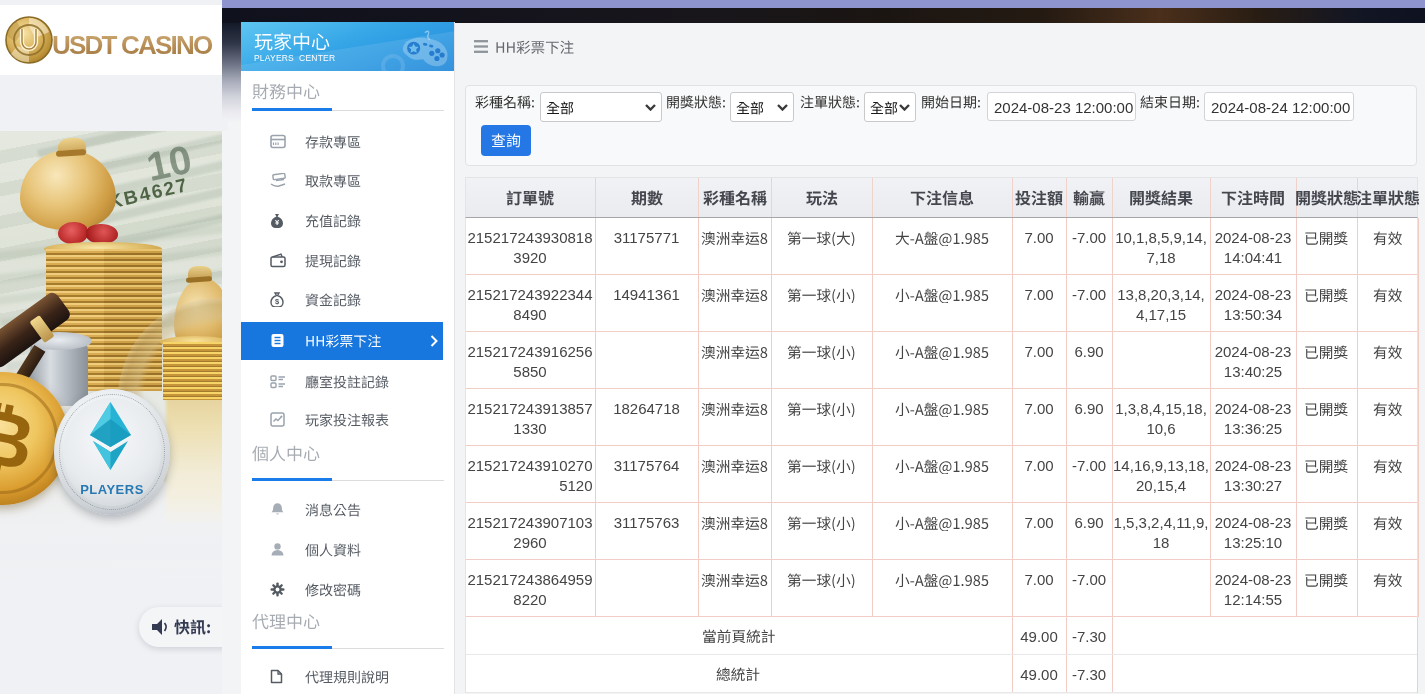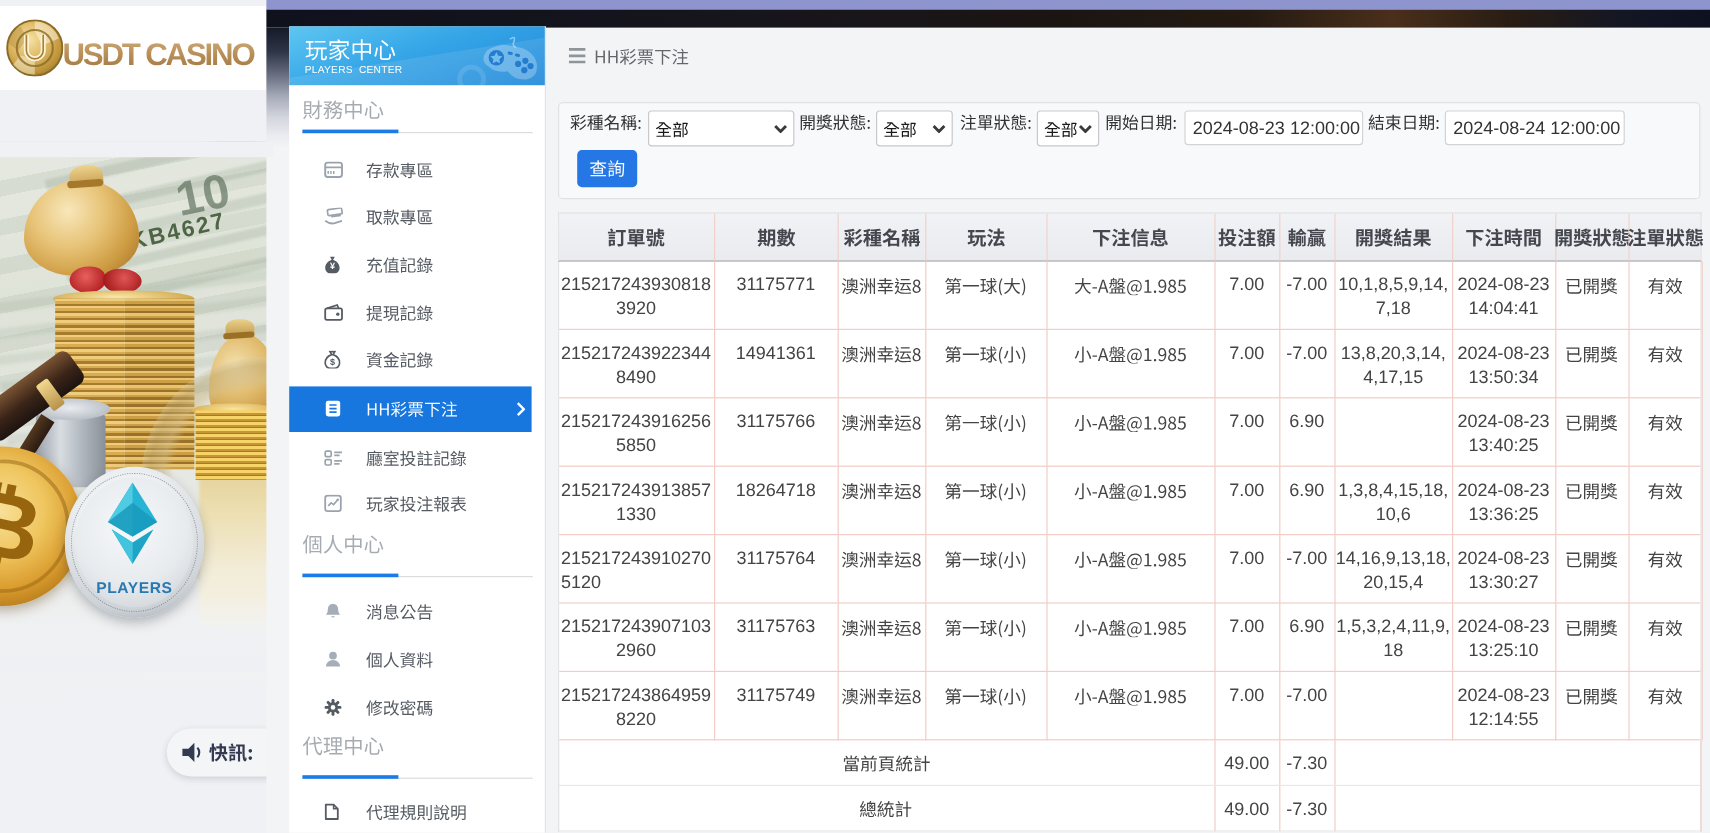--- a/index.html
+++ b/index.html
@@ -801,23 +801,20 @@
       <div class="ab" style="left:601px;top:309px;width:1px;height:57px;background:#f2cdc5"></div>
       <div class="ab" style="left:647px;top:309px;width:1px;height:57px;background:#f2cdc5"></div>
       <div class="ab" style="left:745px;top:309px;width:1px;height:57px;background:#f2cdc5"></div>
       <div class="ab" style="left:831px;top:309px;width:1px;height:57px;background:#f2cdc5"></div>
       <div class="ab" style="left:892px;top:309px;width:1px;height:57px;background:#f2cdc5"></div>
       <div class="ab" style="left:953px;top:309px;width:1px;height:57px;background:#f2cdc5"></div>
       <div class="ab" style="left:1px;top:365px;width:951px;height:1px;background:#f2cdc5"></div>
       <div class="ab" style="left:0px;top:309px;width:130px;height:57px;display:flex;align-items:flex-start;justify-content:center;padding-top:13px">
         <div style="font-size:15px;color:#444;line-height:19.5px;text-align:center;font-family:'Liberation Sans';margin-top:-3px">215217243916256<br>5850</div>
       </div>
-      <div class="ab" style="left:130px;top:309px;width:103px;height:57px;display:flex;align-items:flex-start;justify-content:center;padding-top:13px">
-        <div style="font-size:15px;color:#444;line-height:19.5px;text-align:center;font-family:'Liberation Sans';margin-top:-3px">31175766</div>
-      </div>
       <div class="ab" style="left:233px;top:309px;width:73px;height:57px;display:flex;align-items:flex-start;justify-content:center;padding-top:13px">
         <svg width="67.0" height="14.7" viewBox="0 0 67.0 14.7" style="display:block">
           <g transform="translate(0,12.94) scale(0.0147,-0.0147)" fill="#444">
             <use href="#q95" x="0"></use>
             <use href="#q96" x="1000"></use>
             <use href="#q97" x="2000"></use>
             <use href="#q98" x="3000"></use>
             <use href="#q99" x="4000"></use>
           </g>
         </svg>
@@ -968,21 +965,21 @@
       <div class="ab" style="left:407px;top:423px;width:1px;height:57px;background:#f2cdc5"></div>
       <div class="ab" style="left:547px;top:423px;width:1px;height:57px;background:#f2cdc5"></div>
       <div class="ab" style="left:601px;top:423px;width:1px;height:57px;background:#f2cdc5"></div>
       <div class="ab" style="left:647px;top:423px;width:1px;height:57px;background:#f2cdc5"></div>
       <div class="ab" style="left:745px;top:423px;width:1px;height:57px;background:#f2cdc5"></div>
       <div class="ab" style="left:831px;top:423px;width:1px;height:57px;background:#f2cdc5"></div>
       <div class="ab" style="left:892px;top:423px;width:1px;height:57px;background:#f2cdc5"></div>
       <div class="ab" style="left:953px;top:423px;width:1px;height:57px;background:#f2cdc5"></div>
       <div class="ab" style="left:1px;top:479px;width:951px;height:1px;background:#f2cdc5"></div>
       <div class="ab" style="left:0px;top:423px;width:130px;height:57px;display:flex;align-items:flex-start;justify-content:center;padding-top:13px">
-        <div style="font-size:15px;color:#444;line-height:19.5px;text-align:left;font-family:'Liberation Sans';margin-top:-3px">215217243910270<br>5120</div>
+        <div style="font-size:15px;color:#444;line-height:19.5px;text-align:right;font-family:'Liberation Sans';margin-top:-3px">215217243910270<br>5120</div>
       </div>
       <div class="ab" style="left:130px;top:423px;width:103px;height:57px;display:flex;align-items:flex-start;justify-content:center;padding-top:13px">
         <div style="font-size:15px;color:#444;line-height:19.5px;text-align:center;font-family:'Liberation Sans';margin-top:-3px">31175764</div>
       </div>
       <div class="ab" style="left:233px;top:423px;width:73px;height:57px;display:flex;align-items:flex-start;justify-content:center;padding-top:13px">
         <svg width="67.0" height="14.7" viewBox="0 0 67.0 14.7" style="display:block">
           <g transform="translate(0,12.94) scale(0.0147,-0.0147)" fill="#444">
             <use href="#q95" x="0"></use>
             <use href="#q96" x="1000"></use>
             <use href="#q97" x="2000"></use>
@@ -1141,23 +1138,20 @@
       <div class="ab" style="left:547px;top:537px;width:1px;height:57px;background:#f2cdc5"></div>
       <div class="ab" style="left:601px;top:537px;width:1px;height:57px;background:#f2cdc5"></div>
       <div class="ab" style="left:647px;top:537px;width:1px;height:57px;background:#f2cdc5"></div>
       <div class="ab" style="left:745px;top:537px;width:1px;height:57px;background:#f2cdc5"></div>
       <div class="ab" style="left:831px;top:537px;width:1px;height:57px;background:#f2cdc5"></div>
       <div class="ab" style="left:892px;top:537px;width:1px;height:57px;background:#f2cdc5"></div>
       <div class="ab" style="left:953px;top:537px;width:1px;height:57px;background:#f2cdc5"></div>
       <div class="ab" style="left:1px;top:593px;width:951px;height:1px;background:#f2cdc5"></div>
       <div class="ab" style="left:0px;top:537px;width:130px;height:57px;display:flex;align-items:flex-start;justify-content:center;padding-top:13px">
         <div style="font-size:15px;color:#444;line-height:19.5px;text-align:center;font-family:'Liberation Sans';margin-top:-3px">215217243864959<br>8220</div>
-      </div>
-      <div class="ab" style="left:130px;top:537px;width:103px;height:57px;display:flex;align-items:flex-start;justify-content:center;padding-top:13px">
-        <div style="font-size:15px;color:#444;line-height:19.5px;text-align:center;font-family:'Liberation Sans';margin-top:-3px">31175749</div>
       </div>
       <div class="ab" style="left:233px;top:537px;width:73px;height:57px;display:flex;align-items:flex-start;justify-content:center;padding-top:13px">
         <svg width="67.0" height="14.7" viewBox="0 0 67.0 14.7" style="display:block">
           <g transform="translate(0,12.94) scale(0.0147,-0.0147)" fill="#444">
             <use href="#q95" x="0"></use>
             <use href="#q96" x="1000"></use>
             <use href="#q97" x="2000"></use>
             <use href="#q98" x="3000"></use>
             <use href="#q99" x="4000"></use>
           </g>

